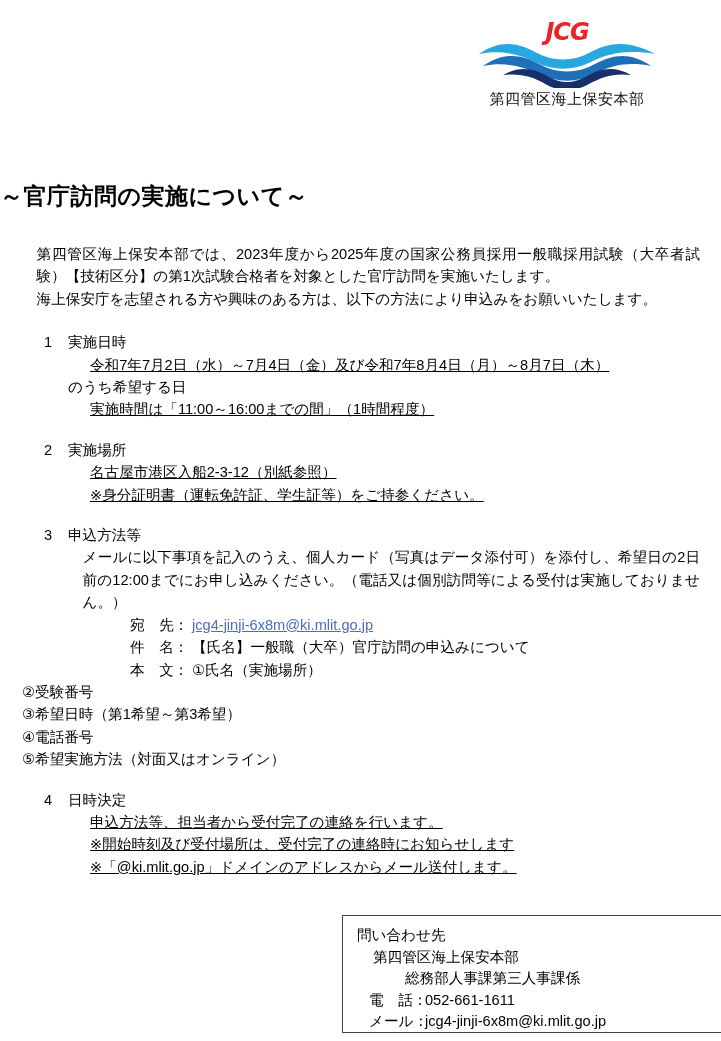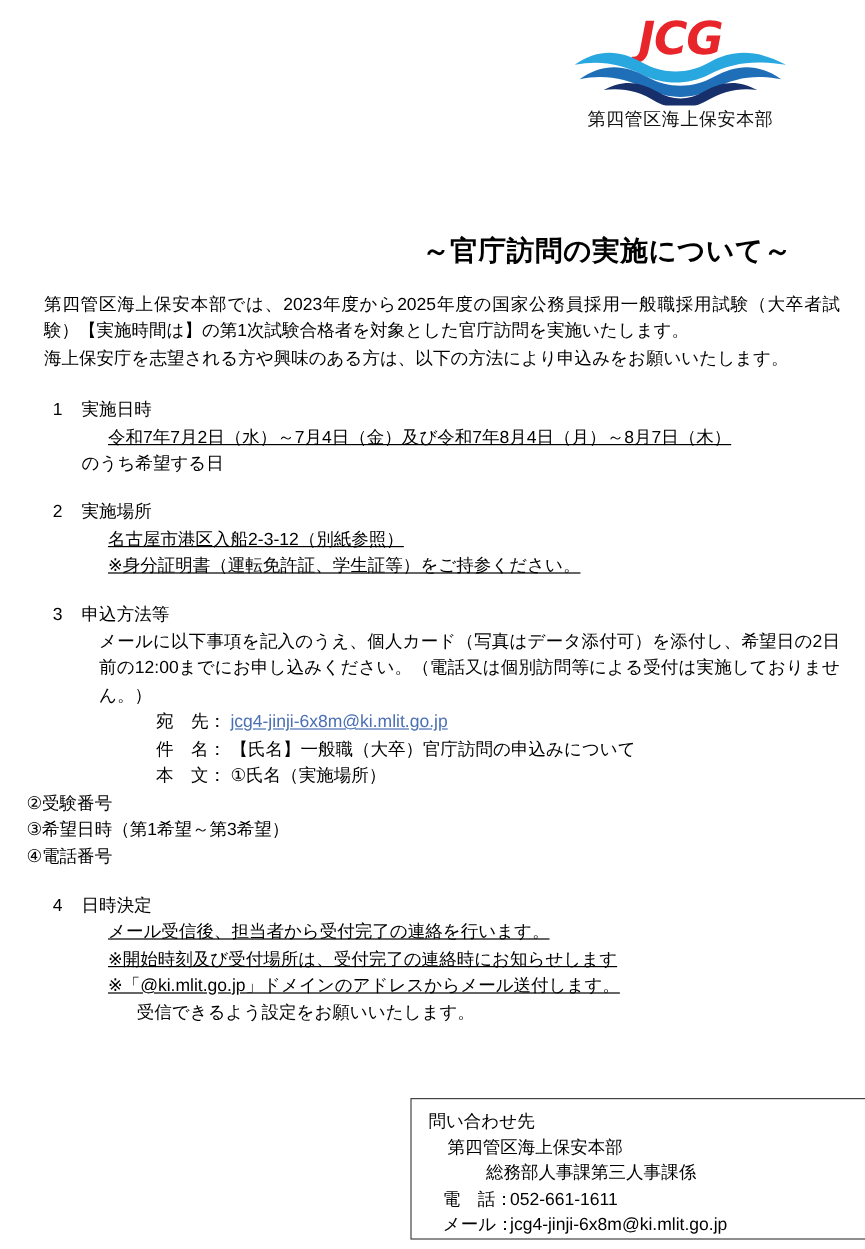--- a/index.html
+++ b/index.html
@@ -30,21 +30,21 @@
     height: 74px;
     margin: 0 auto;
   }
   .logo-text {
     position: absolute;
     top: 0px;
     left: 0;
     width: 180px;
     text-align: center;
     font-family: "DejaVu Sans", sans-serif;
-    font-size: 38px;
+    font-size: 24px;
     font-weight: bold;
     font-style: italic;
     letter-spacing: -1px;
     color: #E8252A;
     line-height: 36px;
   }
   .logo-waves {
     position: absolute;
     left: 0;
     top: 26px;
@@ -55,24 +55,24 @@
     margin-top: 2px;
     font-size: 15px;
     letter-spacing: 0.5px;
     color: #111;
     white-space: nowrap;
   }
 
   
   .doc-title {
     position: absolute;
-    top: 194px;
+    top: 181px;
     left: 0;
     width: 660px;
-    text-align: right;
+    text-align: left;
     font-size: 23px;
     font-weight: bold;
     letter-spacing: 0.5px;
   }
 
   
   .sheet {
     position: absolute;
     top: 243px;
     left: 22px;
@@ -141,33 +141,34 @@
     </svg>
   </div>
   <div class="logo-caption">第四管区海上保安本部</div>
 </div>
 
 <div class="doc-title">～官庁訪問の実施について～</div>
 
 <div class="sheet">
 
   <div class="para">
-    <div class="ind">第四管区海上保安本部では、2023年度から2025年度の国家公務員採用一般職採用試験（大卒者試験）【実施時間は】の第1次試験合格者を対象とした官庁訪問を実施いたします。</div>
+    <div class="ind">第四管区海上保安本部では、2023年度から2025年度の国家公務員採用一般職採用試験（大卒者試験）【技術区分】の第1次試験合格者を対象とした官庁訪問を実施いたします。</div>
     <div class="ind">海上保安庁を志望される方や興味のある方は、以下の方法により申込みをお願いいたします。</div>
   </div>
 
   <div class="gap-l"></div>
 
   <div class="section">
     <div class="sec-head">
       <span class="sec-num">1</span>
       <span>実施日時</span>
     </div>
     <div class="lvl1">令和7年7月2日（水）～7月4日（金）及び令和7年8月4日（月）～8月7日（木）</div>
     <div class="lvl0">のうち希望する日</div>
+    <div class="lvl1">実施時間は「11:00～16:00までの間」（1時間程度）</div>
   </div>
 
   <div class="gap-m"></div>
 
   <div class="section">
     <div class="sec-head">
       <span class="sec-num">2</span>
       <span>実施場所</span>
     </div>
     <div class="lvl1">名古屋市港区入船2-3-12（別紙参照）</div>
@@ -192,33 +193,33 @@
       <span class="kv-key">件　名：</span>
       <span>【氏名】一般職（大卒）官庁訪問の申込みについて</span>
     </div>
     <div class="kv">
       <span class="kv-key">本　文：</span>
       <span>①氏名（実施場所）</span>
     </div>
     <div class="lvl3">②受験番号</div>
     <div class="lvl3">③希望日時（第1希望～第3希望）</div>
     <div class="lvl3">④電話番号</div>
+    <div class="lvl3">⑤希望実施方法（対面又はオンライン）</div>
   </div>
 
   <div class="gap-m"></div>
 
   <div class="section">
     <div class="sec-head">
       <span class="sec-num">4</span>
       <span>日時決定</span>
     </div>
-    <div class="lvl1">メール受信後、担当者から受付完了の連絡を行います。</div>
+    <div class="lvl1">申込方法等、担当者から受付完了の連絡を行います。</div>
     <div class="lvl1">※開始時刻及び受付場所は、受付完了の連絡時にお知らせします</div>
     <div class="lvl1">※「@ki.mlit.go.jp」ドメインのアドレスからメール送付します。</div>
-    <div class="lvl2">受信できるよう設定をお願いいたします。</div>
   </div>
 
 </div>
 
 <div class="contact-box">
   <div class="cb-1">問い合わせ先</div>
   <div class="cb-2">第四管区海上保安本部</div>
   <div class="cb-3">総務部人事課第三人事課係</div>
   <div class="cb-kv">
     <span class="cb-key">電　話：</span>

